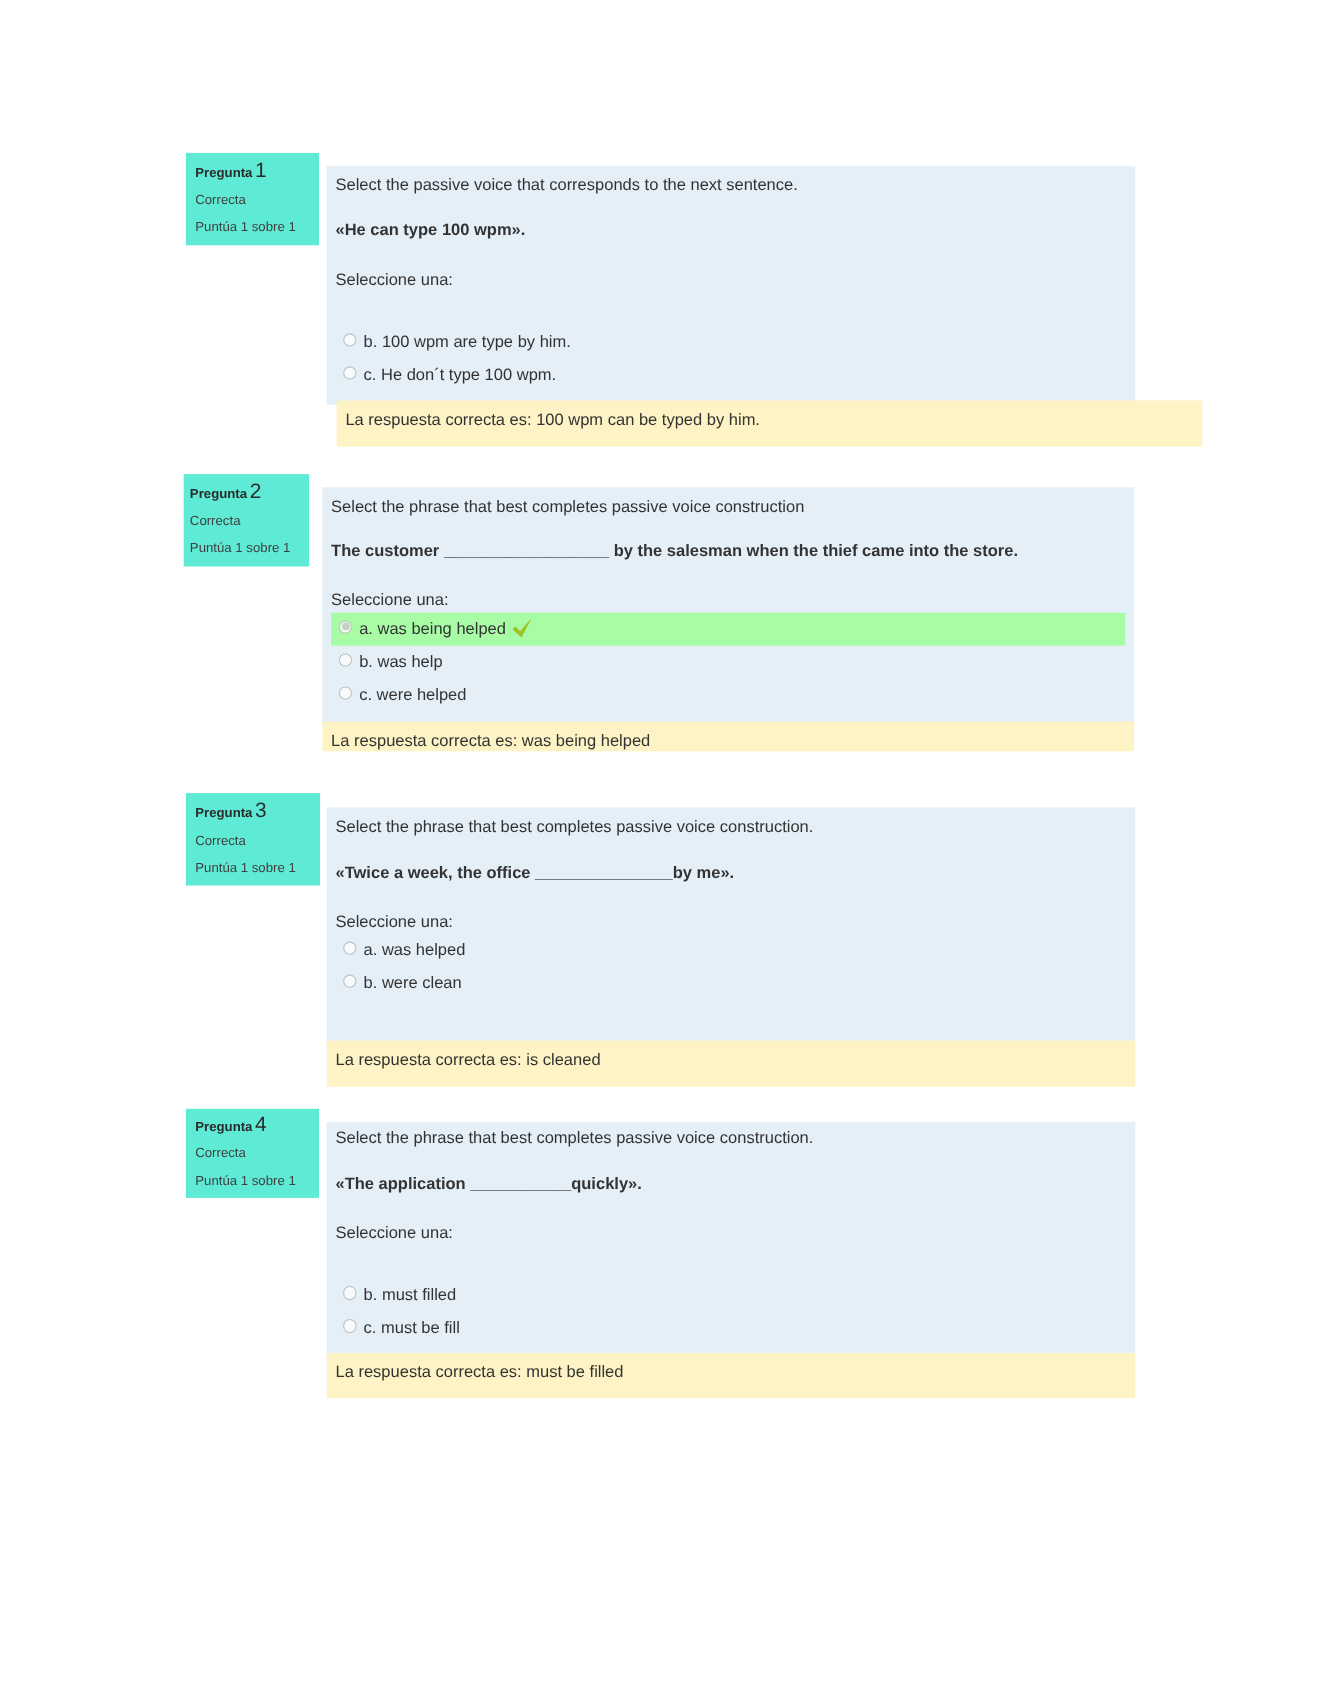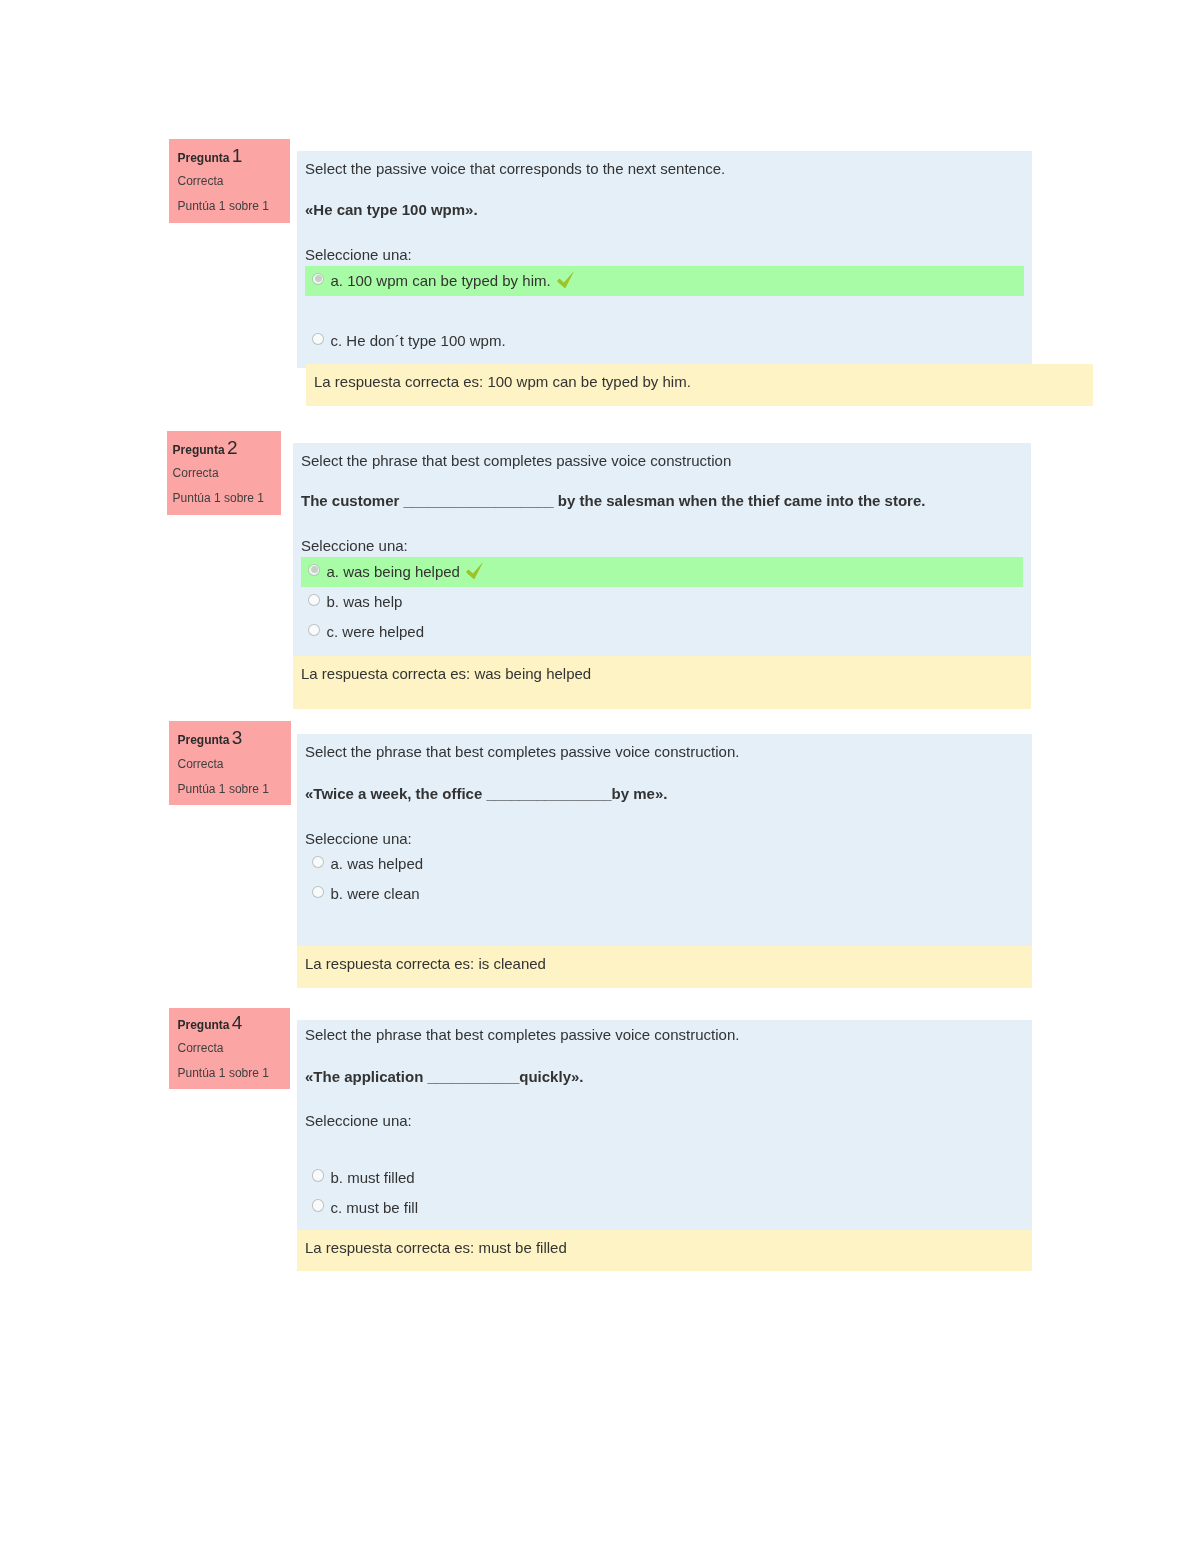--- a/index.html
+++ b/index.html
@@ -1,21 +1,21 @@
 <!DOCTYPE html>
 <html><head>
 <meta charset="utf-8">
 <title>Quiz review</title>
 <style>
   html,body{margin:0;padding:0;background:#ffffff;}
   body{font-family:"Liberation Sans", sans-serif;color:#333333;}
   .page{position:relative;width:1200px;height:1553px;overflow:hidden;background:#fff;}
   .que{position:absolute;left:0;top:0;}
 
-  .info{position:absolute;background:#fca5a5;box-sizing:border-box;padding-left:40px;}
+  .info{position:absolute;background:#5eead4;box-sizing:border-box;padding-left:40px;}
   .info .no{position:absolute;left:8.5px;font-size:12px;line-height:14px;font-weight:bold;color:#2b2b2b;white-space:nowrap;}
   .info .no .qno{font-size:19px;line-height:14px;font-weight:normal;margin-left:-1px;}
   .info .state{position:absolute;left:8.5px;font-size:12px;color:#3f3f3f;}
   .info .grade{position:absolute;left:8.5px;font-size:12px;color:#3f3f3f;}
 
   .content{position:absolute;background:#e4eff8;box-sizing:border-box;margin-top:12px;}
   .qtext{position:absolute;left:8px;font-size:15px;line-height:19px;color:#333333;white-space:nowrap;}
   .qtext.b{font-weight:bold;}
   .prompt{position:absolute;left:8px;font-size:15px;line-height:19px;color:#333333;}
   .answer{position:absolute;left:8px;font-size:15px;line-height:19px;height:30px;box-sizing:border-box;}
@@ -36,26 +36,23 @@
     <div class="que">
       <div class="info" style="left:169px;top:139px;width:121px;height:84px">
         <div class="no" style="top:10px;left:8.5px"><span>Pregunta</span> <span class="qno">1</span></div>
         <div class="state" style="top:35px;left:8.5px">Correcta</div>
         <div class="grade" style="top:60px;left:8.5px">Puntúa 1 sobre 1</div>
       </div>
       <div class="content" style="left:297px;top:139px;width:735px;height:217px">
         <div class="qtext" style="top:8px">Select the passive voice that corresponds to the next sentence.</div>
         <div class="qtext b" style="top:49px">«He can type 100 wpm».</div>
         <div class="prompt" style="top:94px">Seleccione una:</div>
-        <div class="answer correct" style="top:115px;width:719px">
-          <span class="radio on"></span>
-          <span class="atext">a. 100 wpm can be typed by him.</span>
-          <span class="tick" style="left: 250px;"><svg viewBox="0 0 20 20" width="21.5" height="21.5">
-              <path d="M17.8,1.8 L9.5,18.1 L2.5,12.1 L2.0,11.0 L4.1,8.8 L8.3,12.6 L16.2,3.6 Z" fill="#9cc328"></path>
-            </svg></span>
+        <div class="answer" style="top:145px;width:719px">
+          <span class="radio"></span>
+          <span class="atext">b. 100 wpm are type by him.</span>
         </div>
         <div class="answer" style="top:175px;width:719px">
           <span class="radio"></span>
           <span class="atext">c. He don´t type 100 wpm.</span>
         </div>
       </div>
       <div class="feedback" style="left:306px;top:364px;width:787px;height:42px">
         <p style="top:7.5px">La respuesta correcta es: 100 wpm can be typed by him.</p>
       </div>
     </div>
@@ -78,21 +75,21 @@
         </div>
         <div class="answer" style="top:144px;width:722px">
           <span class="radio"></span>
           <span class="atext">b. was help</span>
         </div>
         <div class="answer" style="top:174px;width:722px">
           <span class="radio"></span>
           <span class="atext">c. were helped</span>
         </div>
       </div>
-      <div class="feedback" style="left:293px;top:656px;width:738px;height:53px">
+      <div class="feedback" style="left:293px;top:656px;width:738px;height:27px">
         <p style="top:7.5px">La respuesta correcta es: was being helped</p>
       </div>
     </div>
     <div class="que">
       <div class="info" style="left:169px;top:721px;width:122px;height:84px">
         <div class="no" style="top:10px;left:8.5px"><span>Pregunta</span> <span class="qno">3</span></div>
         <div class="state" style="top:35.5px;left:8.5px">Correcta</div>
         <div class="grade" style="top:60.5px;left:8.5px">Puntúa 1 sobre 1</div>
       </div>
       <div class="content" style="left:297px;top:722px;width:735px;height:217px">

